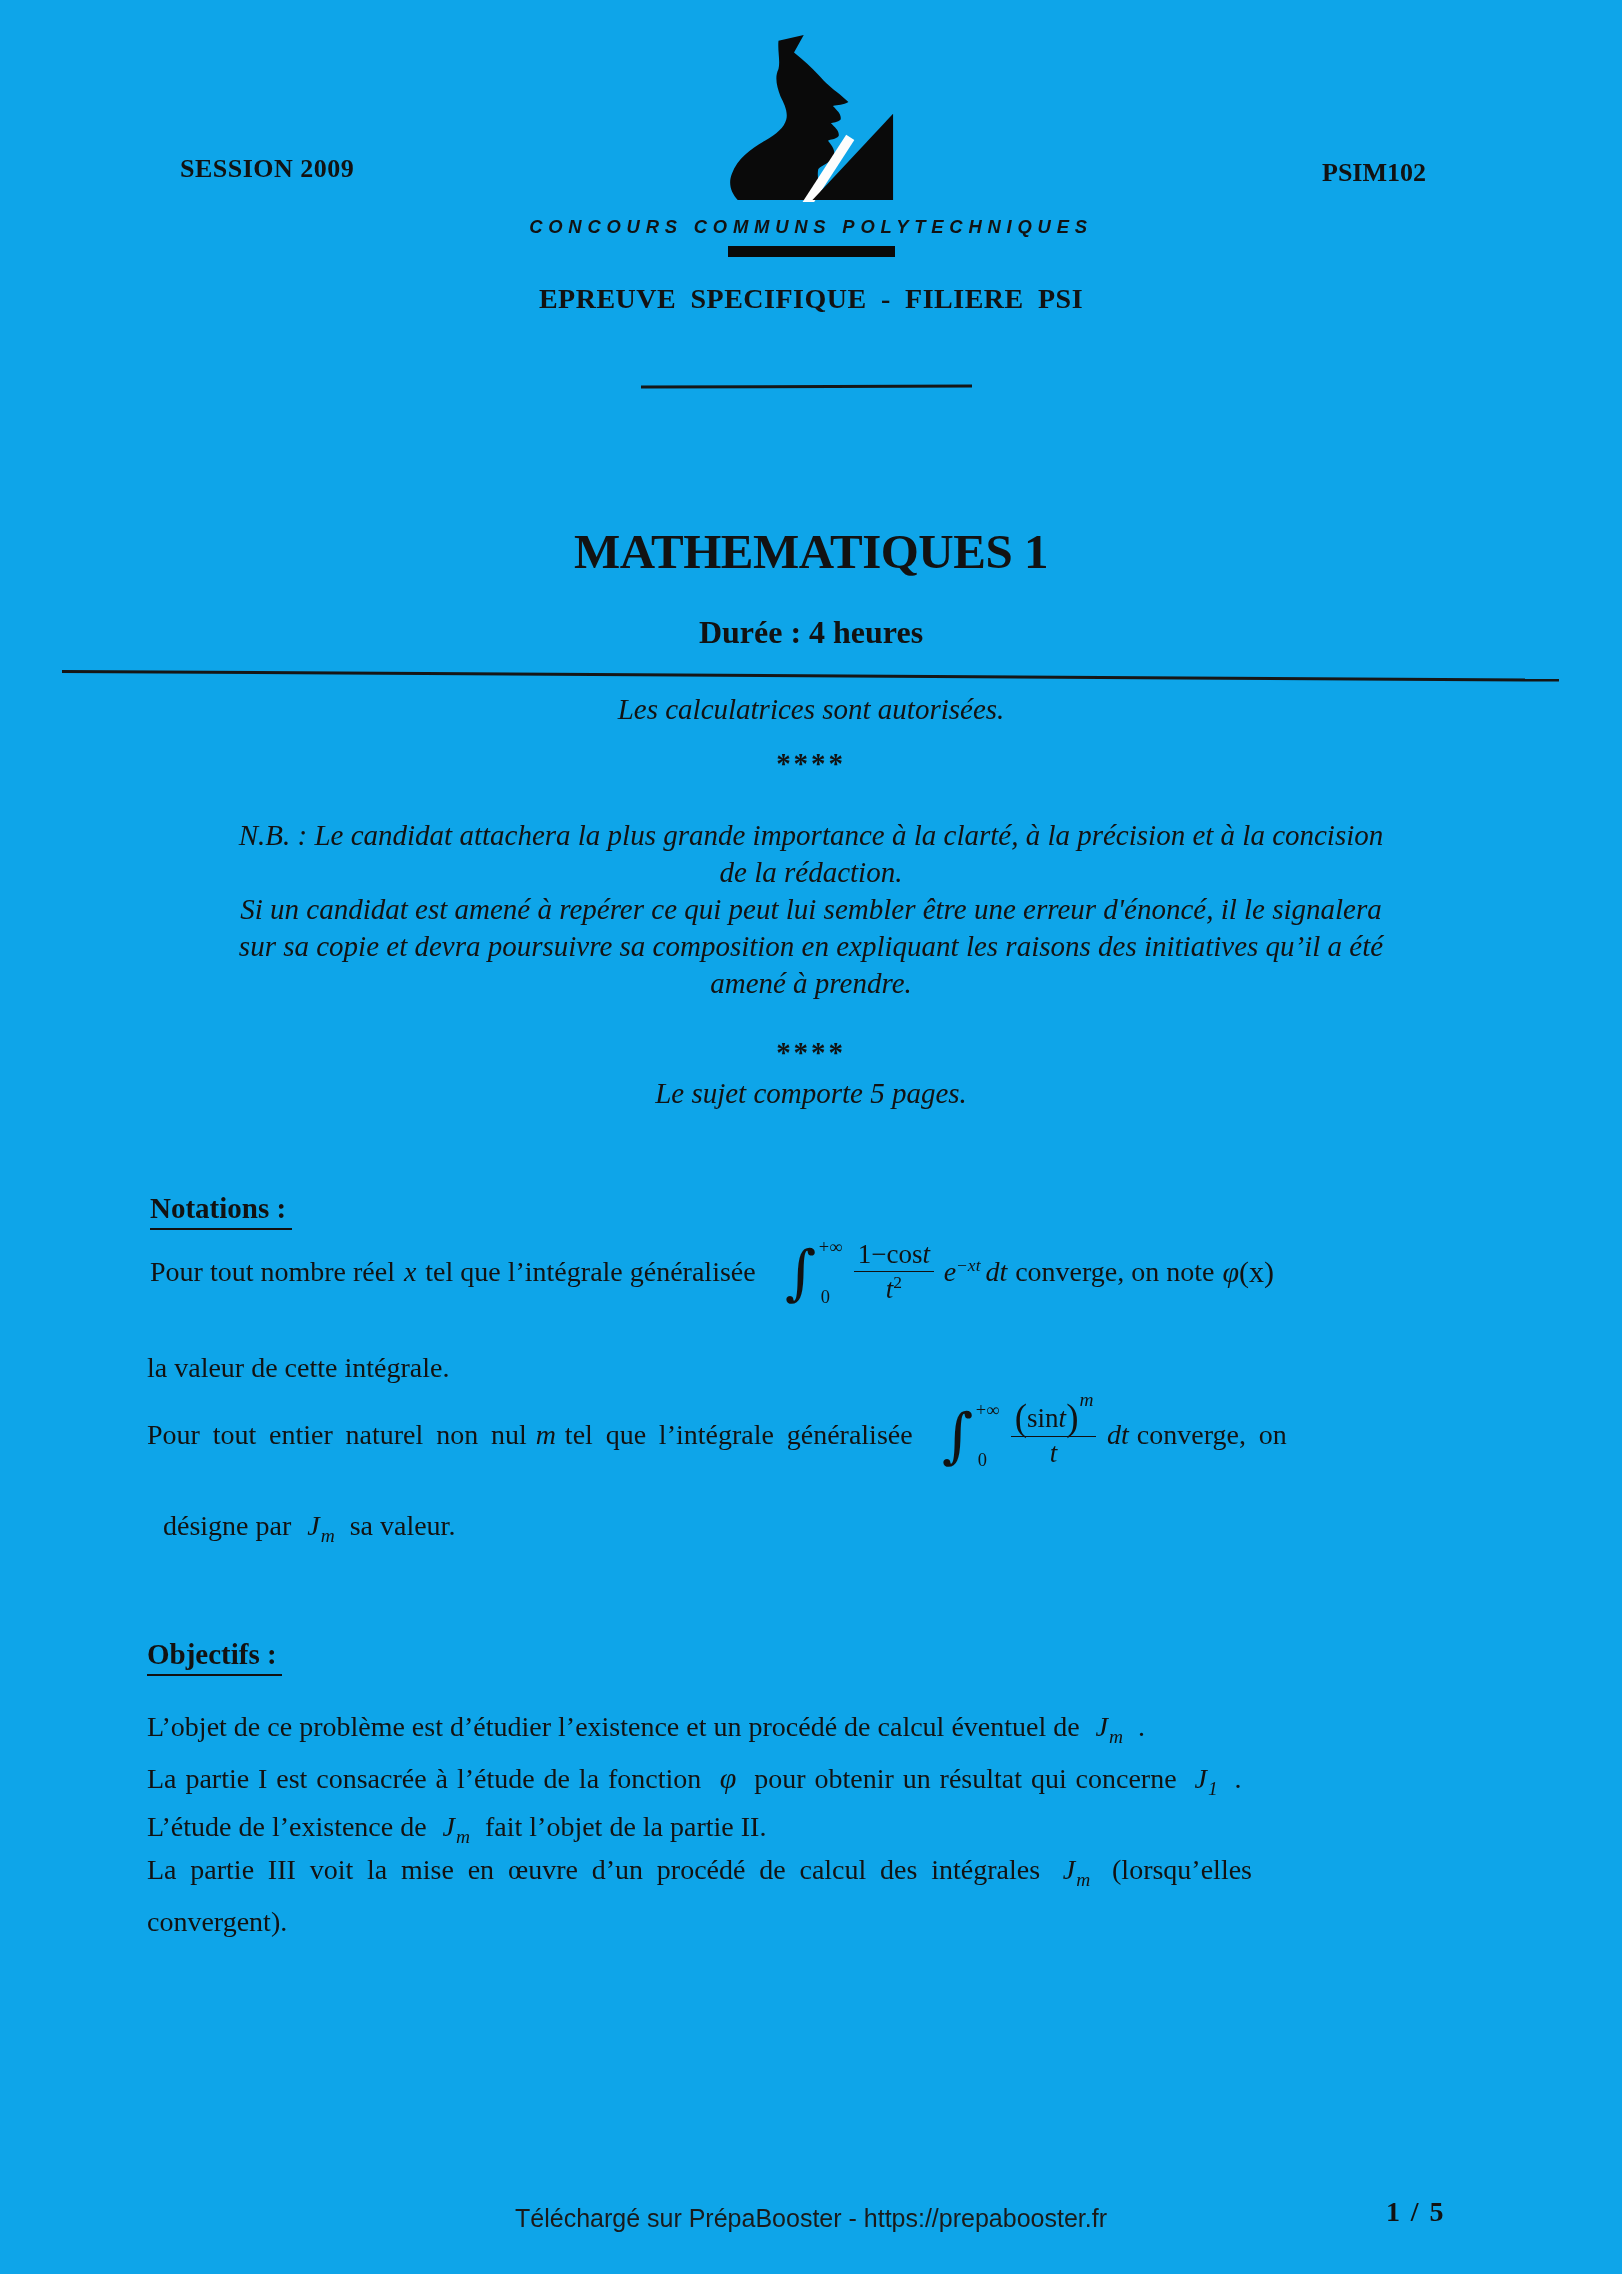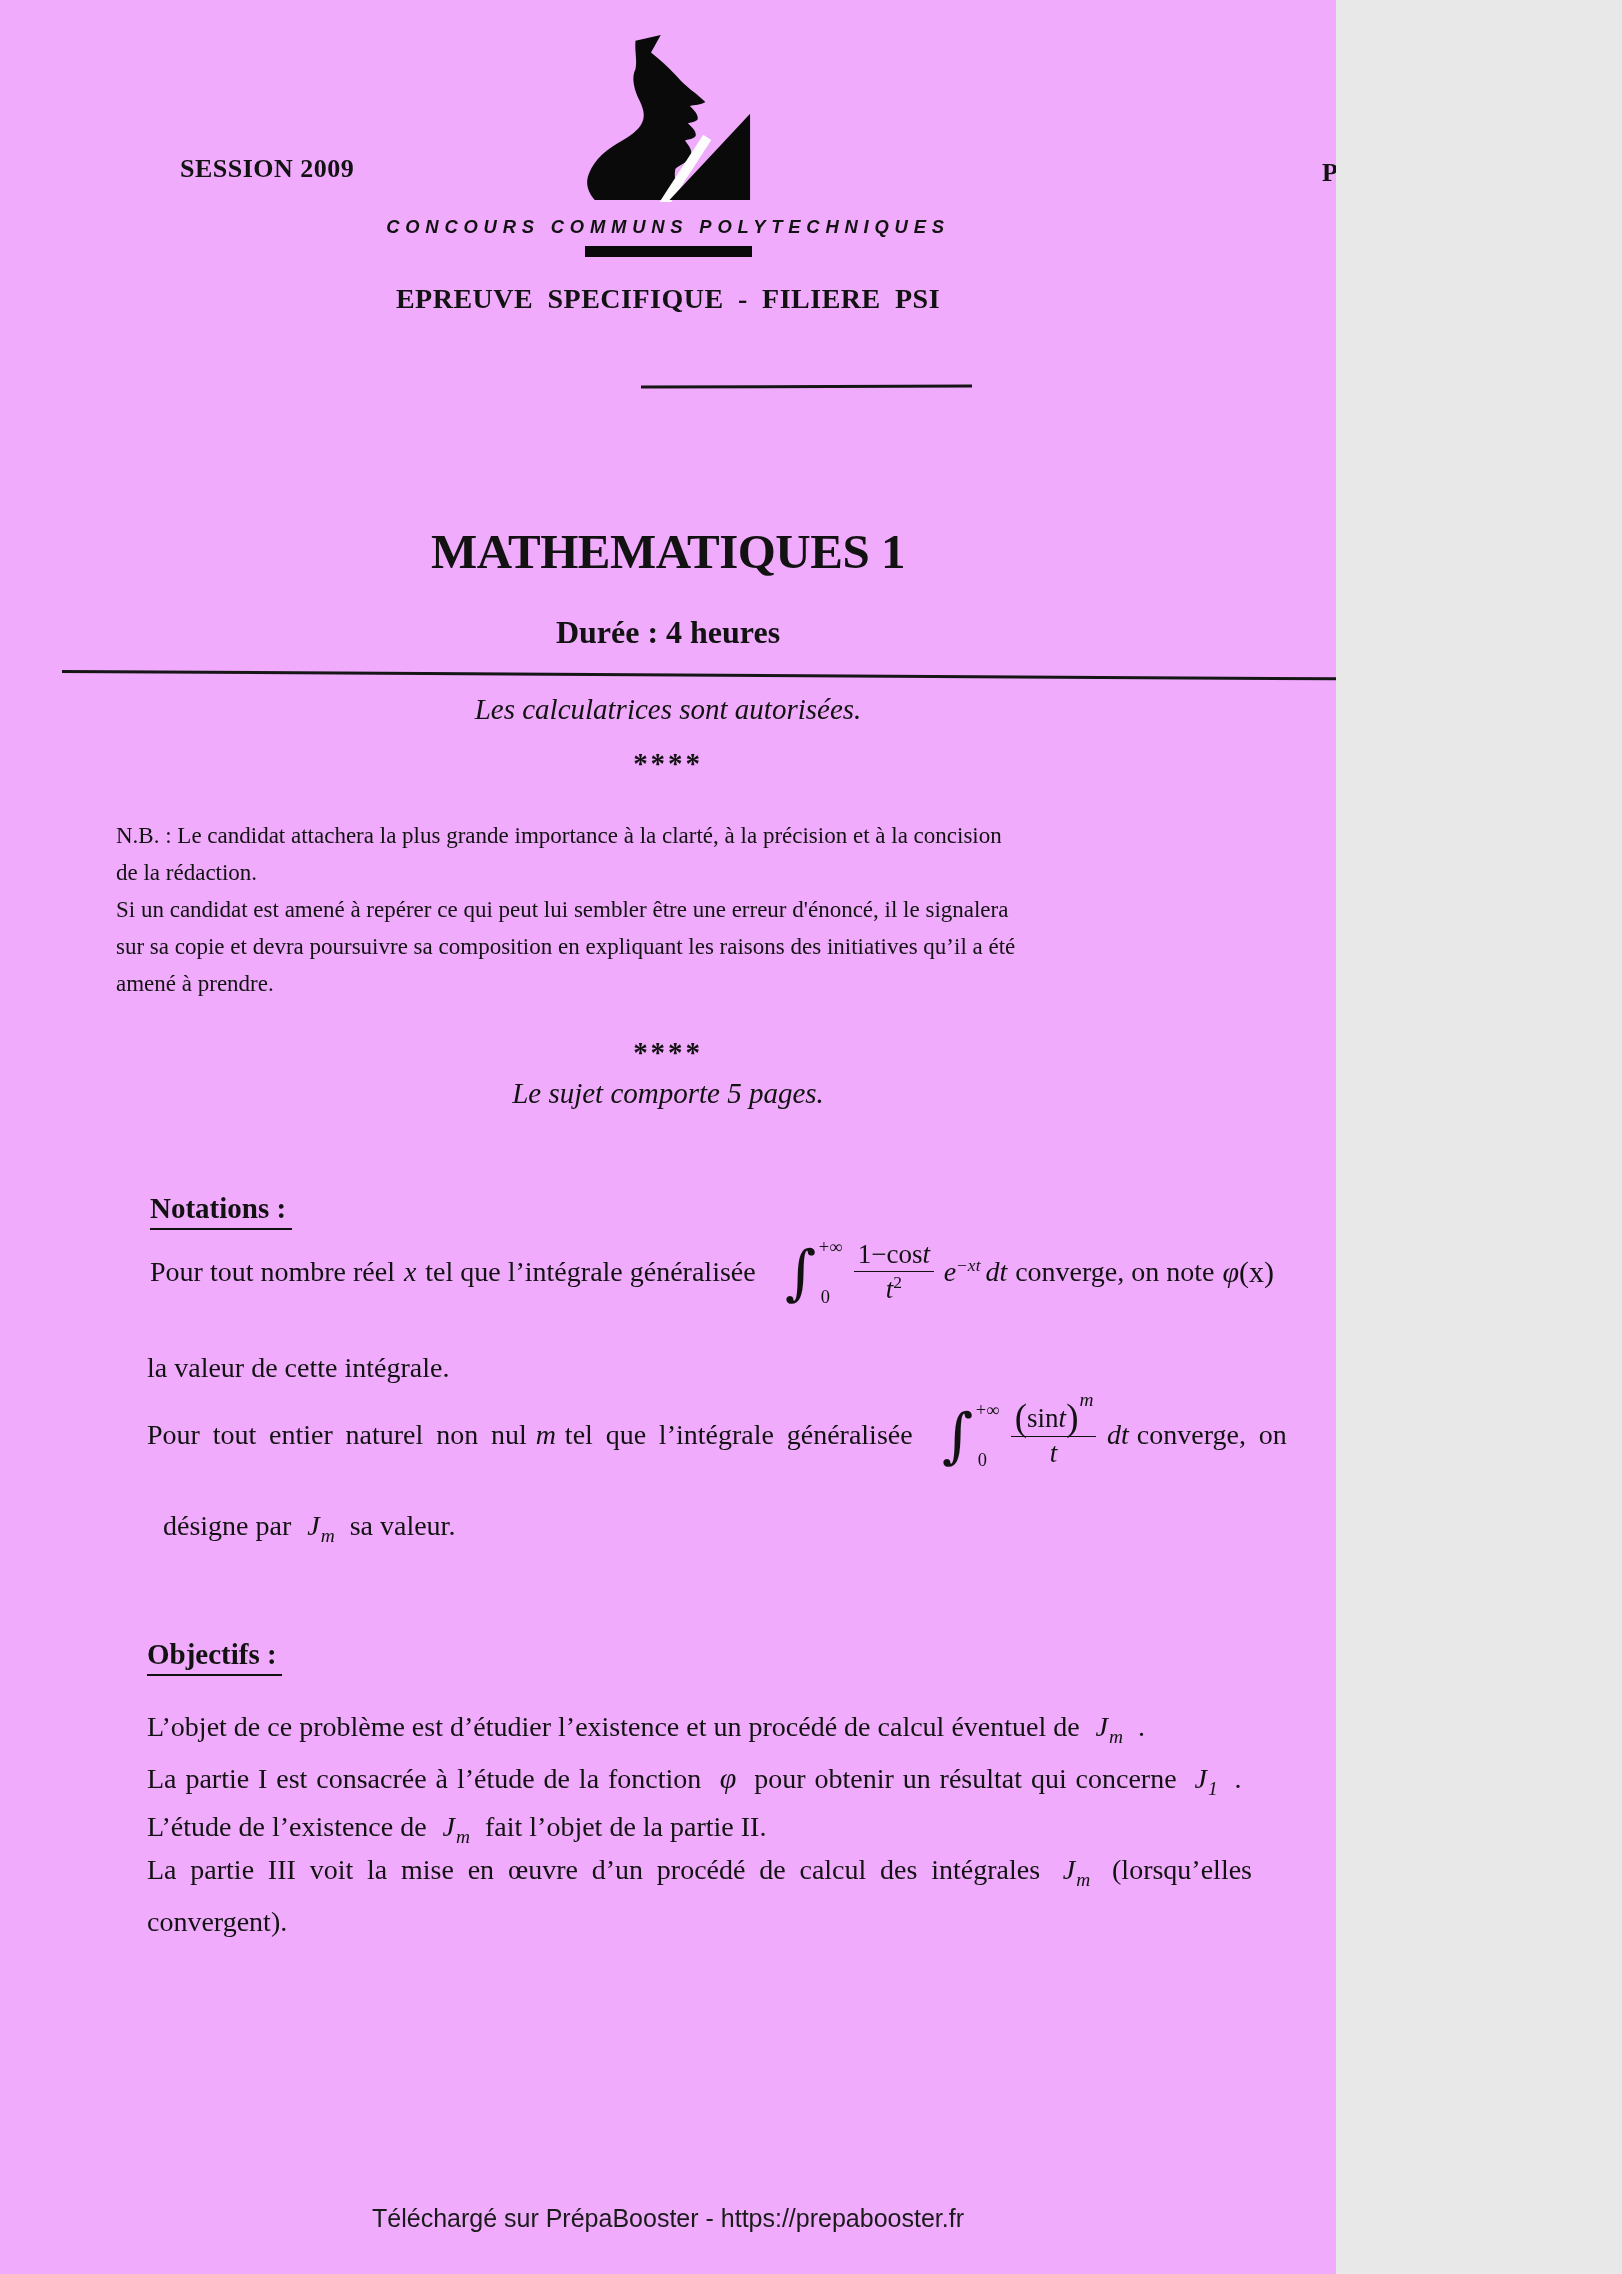--- a/index.html
+++ b/index.html
@@ -1,19 +1,19 @@
 <!DOCTYPE html>
 <html lang="fr"><head>
 <meta charset="utf-8">
 <style>
   html,body{margin:0;padding:0;background:#e8e8e8;}
   .page{
     position:relative;
-    width:1336px;height:2275px;
-    background:#f0abfc;
+    width:1622px;height:2275px;
+    background:#0ea5e9;
     font-family:"Liberation Serif","DejaVu Serif",serif;
     color:#121212;
     overflow:hidden;
   }
   .abs{position:absolute;}
   .center{left:0;right:0;text-align:center;}
   .it{font-style:italic;}
 
   
   .session{left:180px;top:154px;font-size:26px;font-weight:700;letter-spacing:0.5px;}
@@ -33,21 +33,21 @@
   .short-rule{left:641px;top:385px;width:331px;height:2.9px;background:#161616;transform:rotate(-0.2deg);}
 
   .main-title{top:523px;font-size:49px;font-weight:700;letter-spacing:-0.5px;}
   .duration{top:614px;font-size:32px;font-weight:700;}
   .full-rule{left:62px;top:670px;width:1497px;height:2.9px;background:#161616;transform:rotate(0.33deg);transform-origin:left center;}
 
   
   .calc{top:693px;font-size:29px;}
   .stars{font-size:29px;font-weight:700;letter-spacing:2.9px;}
   .stars1{top:747px;}
-  .nb{top:817px;left:116px;width:1390px;text-align:left;font-size:23px;line-height:37px;}
+  .nb{top:817px;left:116px;width:1390px;text-align:center;font-size:29px;font-style:italic;line-height:37px;}
   .stars2{top:1036px;}
   .pages-line{top:1077px;font-size:29px;}
 
   
   .sec-head{
     font-size:29px;font-weight:700;
     border-bottom:2.9px solid #111;padding:0 5.8px 2.9px 0;
     display:inline-block;
   }
   .notations-head{left:150px;top:1192px;}

